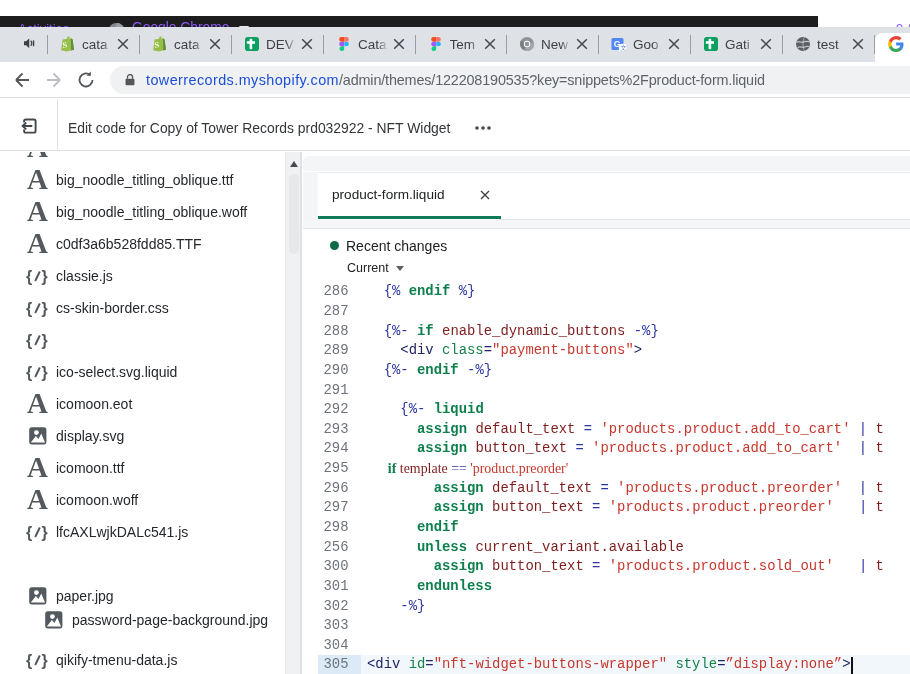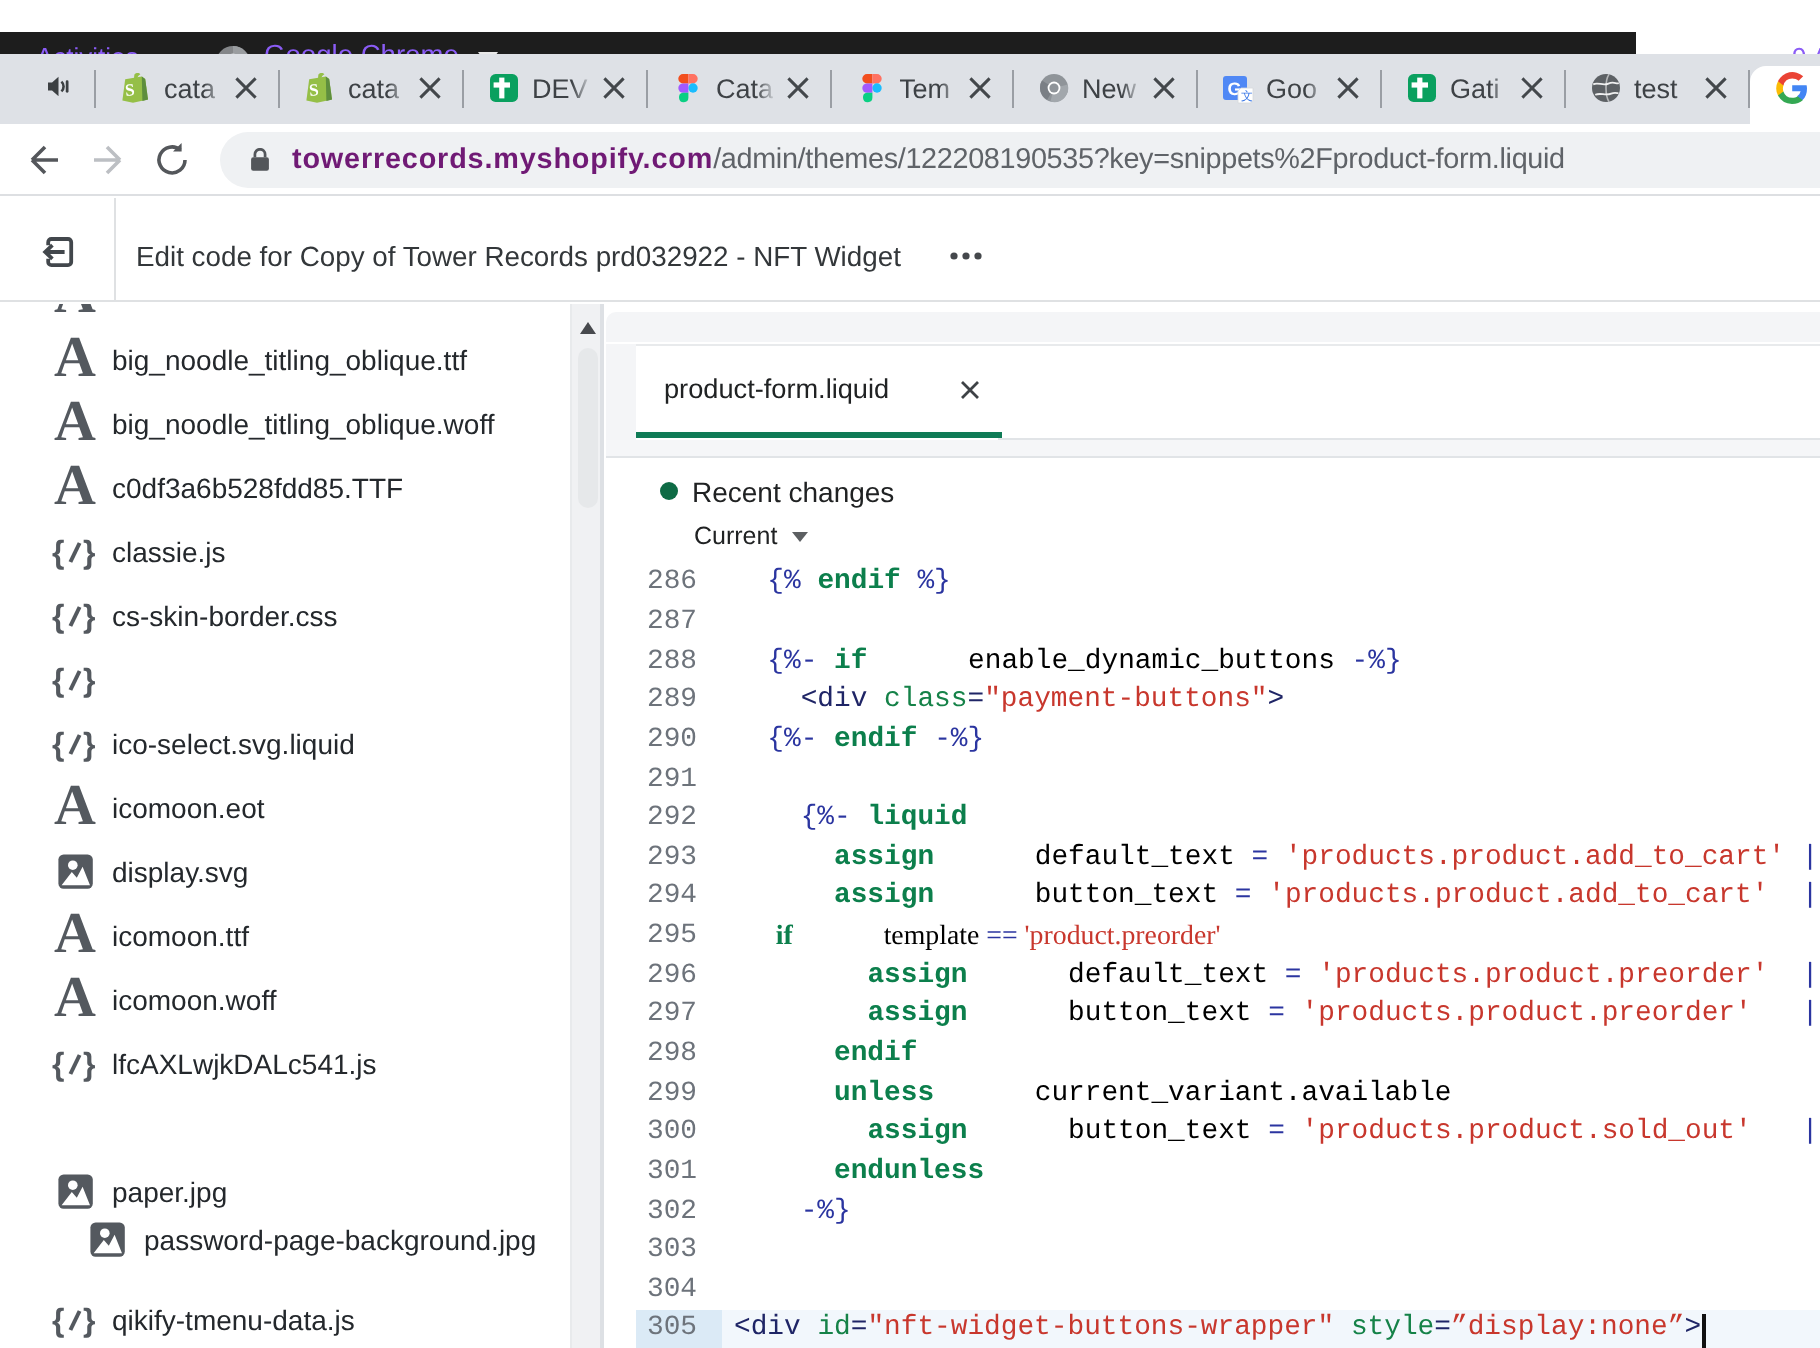--- a/index.html
+++ b/index.html
@@ -11,21 +11,21 @@
   
   #tabstrip { position:absolute; left:0; top:27px; width:910px; height:35px; background:#dee1e6; }
   .tabsep { position:absolute; top:8px; width:1px; height:19px; background:#9a9ea4; }
   .tabtitle { position:absolute; top:9px; height:17px; width:32px; overflow:hidden; font-size:13.5px; color:#3e4246; line-height:17px; white-space:nowrap; }
   .tabfade { position:absolute; top:9px; width:12px; height:17px; background:linear-gradient(to right, rgba(222,225,230,0), #dee1e6 85%); }
   .favi { position:absolute; top:9px; width:16px; height:16px; }
   
   #toolbar { position:absolute; left:0; top:62px; width:910px; height:36px; background:#ffffff; border-bottom:1px solid #dddfe2; }
   #omnibox { position:absolute; left:110px; top:4px; width:835px; height:28px; background:#eff1f3; border-radius:14px; }
   #urltext { position:absolute; left:146px; top:10px; font-size:14.4px; color:#5f6368; white-space:nowrap; }
-  #urltext b { color:#701a75; font-weight:bold; }
+  #urltext b { color:#1d4ed8; font-weight:normal; }
   
   #shopheader { position:absolute; left:0; top:99px; width:910px; height:52px; background:#fff; border-bottom:1px solid #dfe1e3; }
   #shoptitle { position:absolute; left:68px; top:21px; font-size:13.9px; color:#33373a; }
   
   #sidebar { position:absolute; left:0; top:152px; width:301px; height:522px; background:#fff; overflow:hidden; }
   .frow { position:absolute; left:0; width:288px; height:32px; }
   .fico { position:absolute; color:#54595f; }
   .fico-a { left:27px; top:1px; font-family:"Liberation Serif", serif; font-weight:bold; font-size:29px; line-height:28px; }
   .fname { position:absolute; left:56px; top:7px; font-size:14px; color:#24282c; line-height:18px; }
   #sscroll { position:absolute; left:285px; top:152px; width:15px; height:522px; background:#f0f1f3; border-left:1px solid #e8eaec; }
@@ -40,21 +40,21 @@
   #edgrayleft { position:absolute; left:1px; top:19.5px; width:15px; height:57px; background:#f4f5f7; }
   #edtab { position:absolute; left:15.5px; top:20.5px; width:183px; height:44px; background:#fff; border-radius:7px 7px 0 0; }
   #edtabgreen { position:absolute; left:16px; top:64.1px; width:182.5px; height:3px; background:#0f7b56; }
   #edline1b { position:absolute; left:196.5px; top:66.7px; width:411.5px; height:1.3px; background:#e1e4e7; }
   #edgraybot { position:absolute; left:1px; top:68px; width:607px; height:7.8px; background:#f5f6f8; }
   #edline2 { position:absolute; left:1px; top:75.8px; width:607px; height:1.3px; background:#e1e4e7; }
   .codeline { position:absolute; left:65px; font-family:"Liberation Mono", monospace; font-size:13.9px; line-height:19.633px; white-space:pre; color:#24292e; }
   .gutnum { position:absolute; left:0px; width:46.5px; text-align:right; font-family:"Liberation Mono", monospace; font-size:13.9px; line-height:19.633px; color:#6d737b; }
   .k { color:#0c7f4c; font-weight:bold; }
   .d { color:#2b35a0; }
-  .v { color:#000000;margin-left:42px; }
+  .v { color:#7f1d1d; }
   .s { color:#c8372d; }
   .a { color:#158248; }
   .t { color:#1f2566; }
 </style>
 </head>
 <body>
 
 <div id="topbar">
   <div class="abs" style="left:18px; top:5px; font-size:13px;">Activities</div>
   <svg class="abs" style="left:108px; top:7px;" width="17" height="17" viewBox="0 0 17 17">
@@ -370,21 +370,21 @@
       <div class="gutnum" style="top:287.464px;">294</div>
       <div class="codeline" style="top:287.464px;">      <span class="k">assign</span> <span class="v">button_text</span> <span class="d">=</span> <span class="s">'products.product.add_to_cart'</span>  <span class="d">|</span> <span class="v">t</span></div>
       <div class="gutnum" style="top:307.097px;">295</div>
       <div class="codeline" style="top:307.097px;font-family:Liberation Serif, serif;">      <span class="k">if</span> <span class="v">template</span> <span class="d">==</span> <span class="s">'product.preorder'</span></div>
       <div class="gutnum" style="top:326.73px;">296</div>
       <div class="codeline" style="top:326.73px;">        <span class="k">assign</span> <span class="v">default_text</span> <span class="d">=</span> <span class="s">'products.product.preorder'</span>  <span class="d">|</span> <span class="v">t</span></div>
       <div class="gutnum" style="top:346.363px;">297</div>
       <div class="codeline" style="top:346.363px;">        <span class="k">assign</span> <span class="v">button_text</span> <span class="d">=</span> <span class="s">'products.product.preorder'</span>   <span class="d">|</span> <span class="v">t</span></div>
       <div class="gutnum" style="top:365.996px;">298</div>
       <div class="codeline" style="top:365.996px;">      <span class="k">endif</span></div>
-      <div class="gutnum" style="top:385.629px;">299</div>
+      <div class="gutnum" style="top:385.629px;">256</div>
       <div class="codeline" style="top:385.629px;">      <span class="k">unless</span> <span class="v">current_variant.available</span></div>
       <div class="gutnum" style="top:405.26199999999994px;">300</div>
       <div class="codeline" style="top:405.26199999999994px;">        <span class="k">assign</span> <span class="v">button_text</span> <span class="d">=</span> <span class="s">'products.product.sold_out'</span>   <span class="d">|</span> <span class="v">t</span></div>
       <div class="gutnum" style="top:424.895px;">301</div>
       <div class="codeline" style="top:424.895px;">      <span class="k">endunless</span></div>
       <div class="gutnum" style="top:444.528px;">302</div>
       <div class="codeline" style="top:444.528px;">    <span class="d">-%}</span></div>
       <div class="gutnum" style="top:464.16099999999994px;">303</div>
       <div class="gutnum" style="top:483.794px;">304</div>
       <div class="abs" style="left:16px; top:503.427px; width:42.5px; height:19.6px; background:#dbeaf6;"></div>

